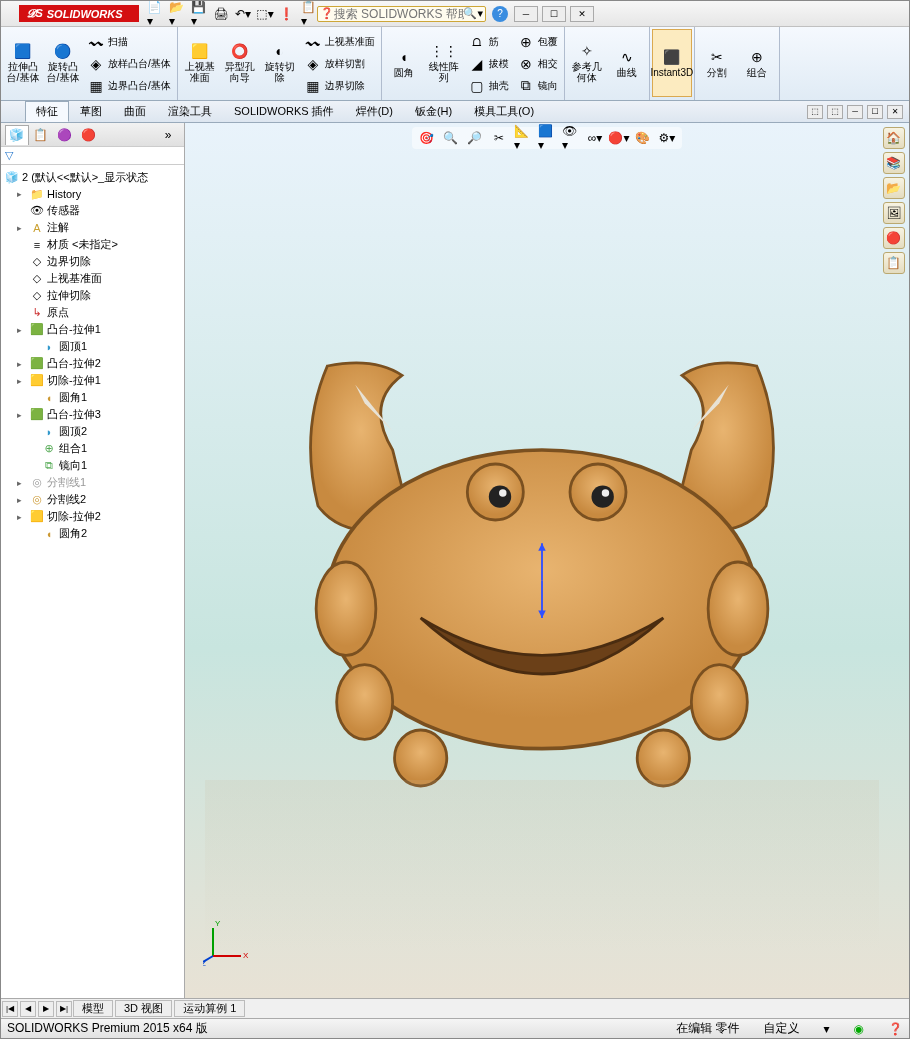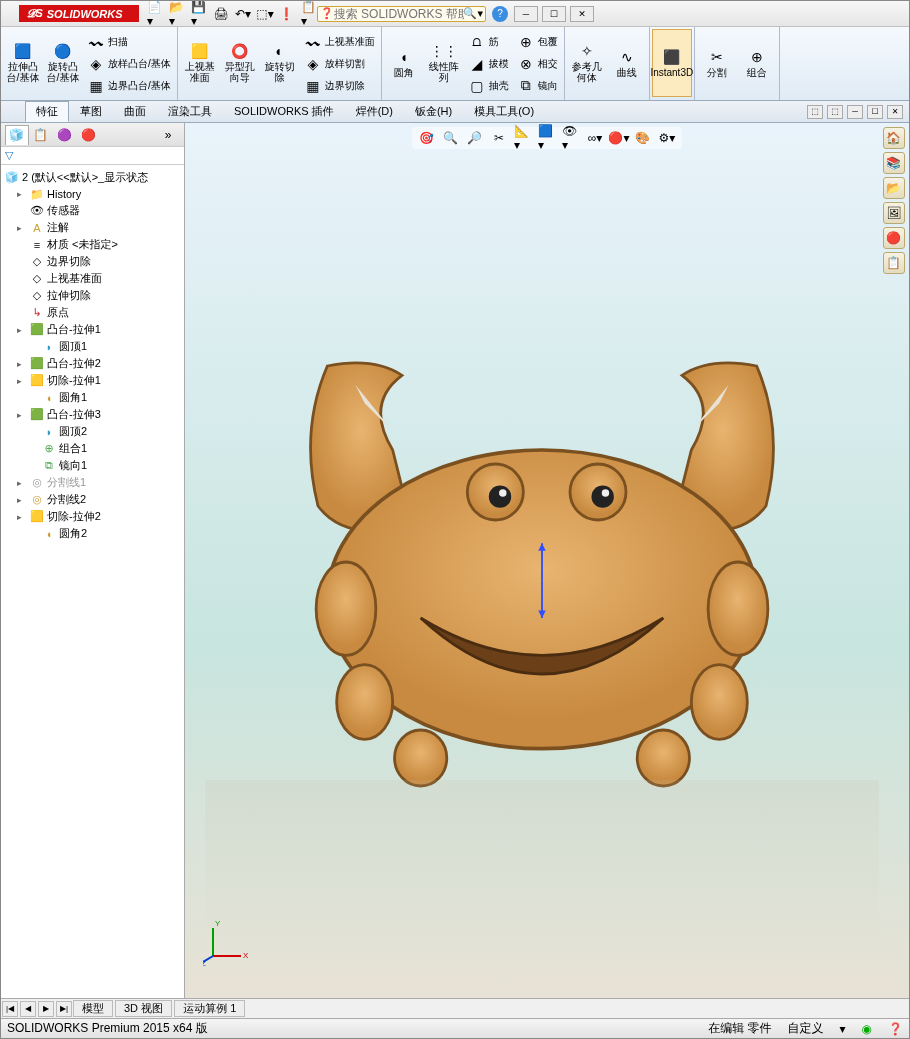--- a/index.html
+++ b/index.html
@@ -54,21 +54,21 @@
 .triad line { stroke-width:2; }
 .model-placeholder { position:absolute; top:50px; left:20px; right:30px; bottom:48px; display:flex; align-items:center; justify-content:center; }
 .reflection-area { position:absolute; left:20px; right:30px; bottom:48px; height:170px; background:linear-gradient(rgba(200,180,150,.3),rgba(200,200,200,0)); opacity:.5; }
 
 .btabs { height:20px; background:#f0f0f0; border-top:1px solid #aaa; display:flex; align-items:center; }
 .btabs .sc { width:16px; height:16px; border:1px solid #bbb; background:#eee; margin:0 1px; cursor:pointer; font-size:8px; display:flex; align-items:center; justify-content:center; }
 .btab { padding:0 8px; border:1px solid #bbb; background:#eee; font-size:11px; cursor:pointer; margin-right:2px; }
 
 .statusbar { height:20px; background:linear-gradient(#f5f5f5,#e2e2e2); display:flex; align-items:center; padding:0 6px; border-top:1px solid #aaa; font-size:12px; }
 .statusbar .sitem { margin-right:14px; }
-.statusbar .right { margin-left:auto; display:flex; gap:16px; align-items:center; }
+.statusbar .right { margin-left:auto; display:flex; gap:24px; align-items:center; }
 </style>
 </head>
 <body>
 
 <div class="titlebar">
   <div class="logo">
     <span>𝓓S</span>
     <span>SOLIDWORKS</span>
   </div>
   <div class="qa-icons">

